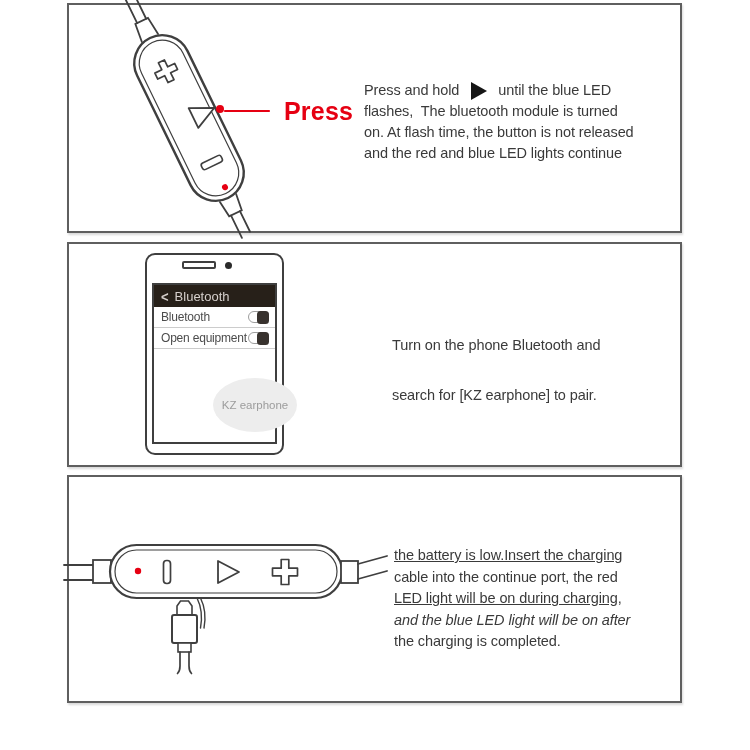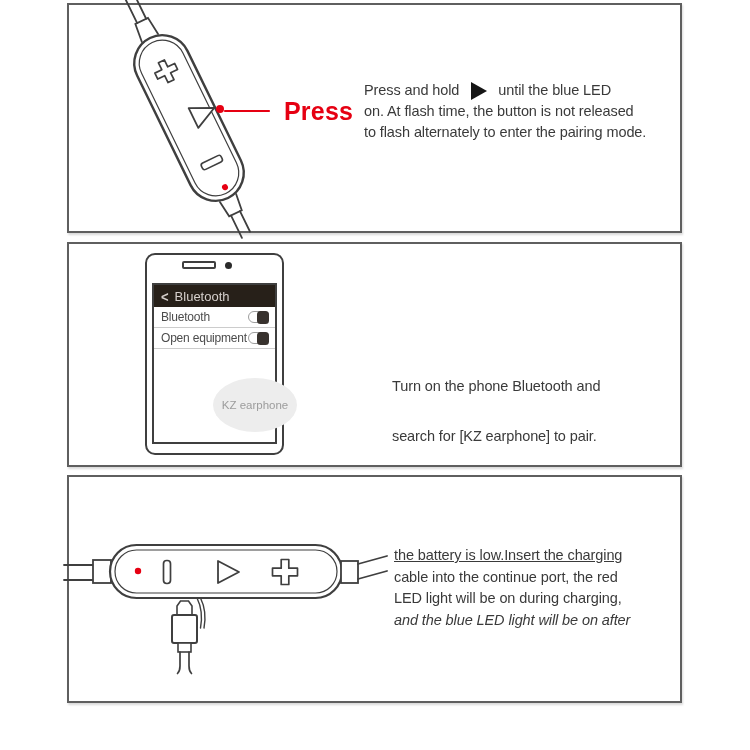--- a/index.html
+++ b/index.html
@@ -95,22 +95,23 @@
 </svg>
 
 <div id="press-label">Press</div>
 
 <div class="txtblock" style="left:364px;top:80px;">
   <div class="l1">
     <span class="txtline">Press and hold</span>
     <span class="inline-tri"></span>
     <span class="txtline">until the blue LED</span>
   </div>
+  <div class="txtline">flashes,  The bluetooth module is turned</div>
   <div class="txtline">on. At flash time, the button is not released</div>
-  <div class="txtline">to flash alternately to enter the pairing mode.</div>
+  <div class="txtline">and the red and blue LED lights continue</div>
 </div>
 
 <div id="phone">
   <div id="speaker"></div>
   <div id="camera"></div>
   <div id="screen">
     <div id="screen-header">
       <span class="chev">&lt;</span>
       <span>Bluetooth</span>
     </div>
@@ -124,22 +125,23 @@
       <span class="plabel">Open equipment</span>
       <span class="toggle">
           <span class="knob"></span>
         </span>
     </div>
   </div>
   <div id="bubble">KZ earphone</div>
 </div>
 
 <div class="txtblock" style="left:392px;top:335px;line-height:21.5px;">
-  <div class="txtline" style="height:21.5px;margin-top:41px;">Turn on the phone Bluetooth and</div>
+  <div class="txtline" style="height:21.5px;">Turn on the phone Bluetooth and</div>
   <div class="txtline" style="height:21.5px;margin-top:28px;">search for [KZ earphone] to pair.</div>
 </div>
 
 <div class="txtblock" style="left:394px;top:545px;line-height:21.5px;">
   <div class="txtline" style="height:21.5px;text-decoration:underline;">the battery is low.Insert the charging</div>
   <div class="txtline" style="height:21.5px;">cable into the continue port, the red</div>
-  <div class="txtline" style="height:21.5px;">LED light will be on during charging,</div>
+  <div class="txtline" style="height:21.5px;text-decoration:underline;">LED light will be on during charging,</div>
   <div class="txtline" style="height:21.5px;font-style:italic;">and the blue LED light will be on after</div>
+  <div class="txtline" style="height:21.5px;">the charging is completed.</div>
 </div>
 
 </body></html>

